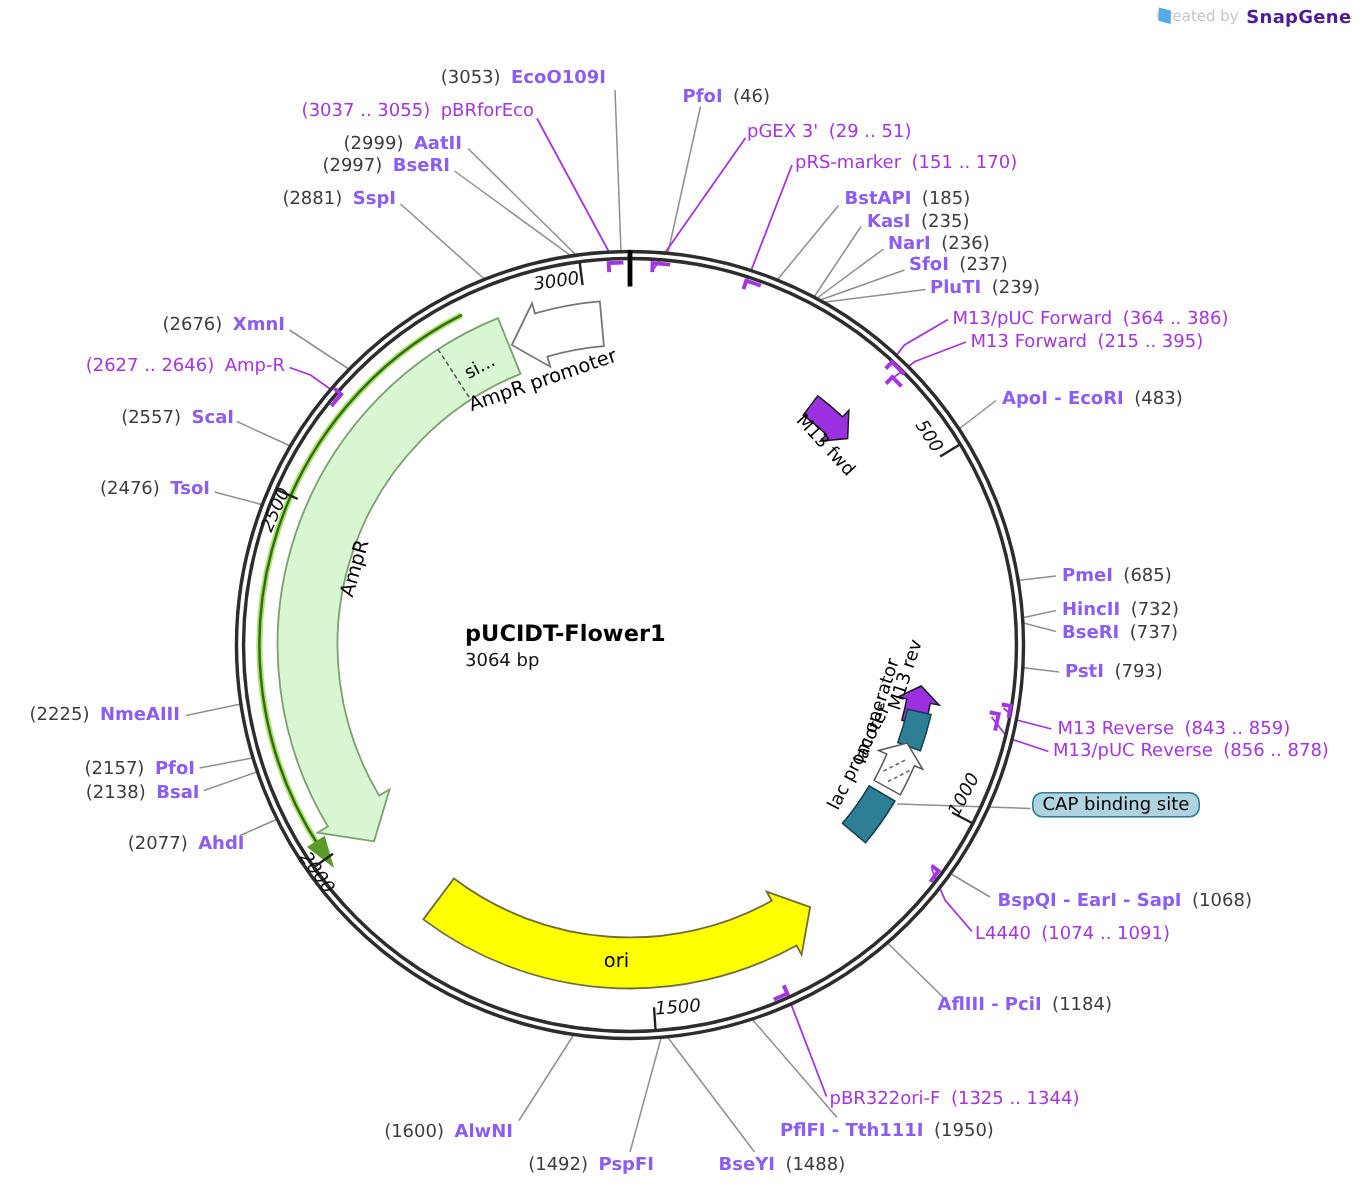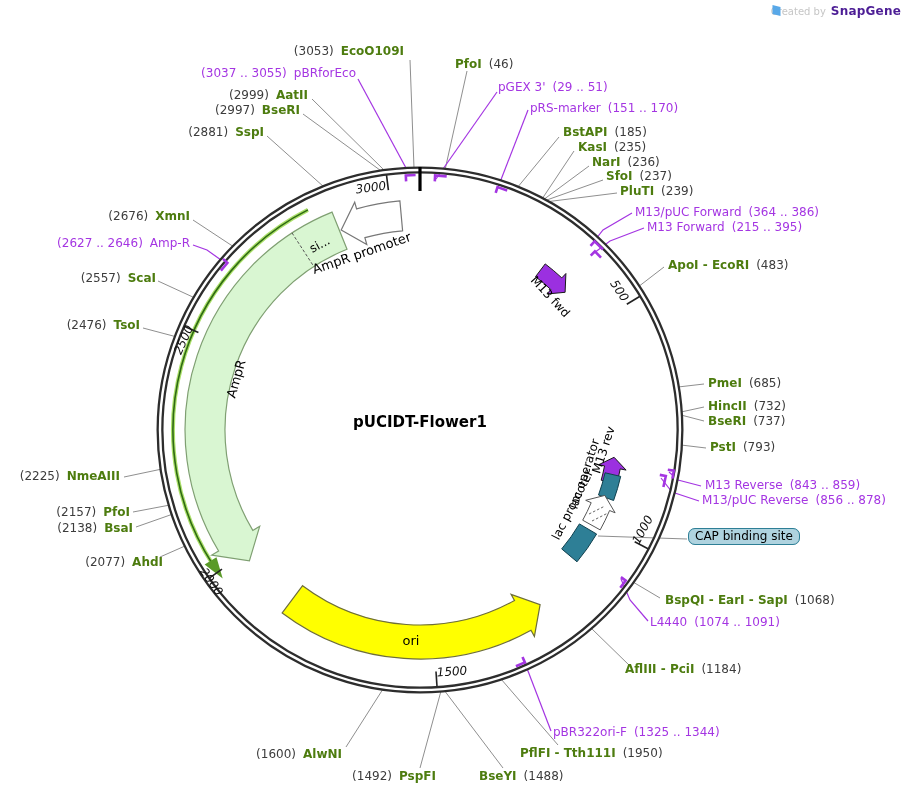--- a/index.html
+++ b/index.html
@@ -1,28 +1,28 @@
 <!DOCTYPE html>
 <html><head>
 <meta charset="utf-8">
 <style>
   html,body{margin:0;padding:0;background:#fff;}
   #canvas{position:relative;width:909px;height:795px;background:#fff;overflow:hidden;
           font-family:"DejaVu Sans","Liberation Sans",sans-serif;}
   svg{position:absolute;left:0;top:0;}
   .lbl{position:absolute;font-size:12px;line-height:14px;white-space:nowrap;color:#3c3c3c;}
-  .lbl b{font-weight:700;color:#4d7c0f;}
+  .lbl b{font-weight:700;color:#8b5cf6;}
   .lbl .pos{color:#3c3c3c;}
   .lbl .pos:empty{display:none;}
   .lbl .pos:first-child{margin-right:7px;margin-top:23px;}
   .lbl .pos:last-child{margin-left:7px;text-align:center;}
   .lbl.purple, .lbl.purple b, .lbl.purple .pos{color:#A435E2;font-weight:400;}
   .lbl.right{text-align:right;}
   .capbox{background:#AFD3DF;border:1.2px solid #2E7F96;border-radius:7px;padding:0 6px 1px 6px;color:#000;font-size:12px;margin-top:32px;}
-  .title{position:absolute;left:310px;top:413px;width:220px;text-align:center;color:#000;}
+  .title{position:absolute;left:310px;top:413px;width:220px;color:#000;}
   .title .nm{font-size:15px;font-weight:700;}
   .title .sz{font-size:12px;margin-top:2px;color:#111;}
   .watermark{position:absolute;top:4px;right:8px;display:flex;align-items:center;gap:5px;}
   .watermark .cb{font-size:10px;color:#c6c6c6;}
   .watermark .bn{font-size:12px;color:#4c1d95;font-weight:600;letter-spacing:.2px;}
   .tick{font:italic 12px "DejaVu Sans","Liberation Sans",sans-serif;fill:#111;text-anchor:middle;dominant-baseline:middle;}
   .flabel{font:12px "DejaVu Sans","Liberation Sans",sans-serif;fill:#000;text-anchor:middle;dominant-baseline:middle;}
   .flabel.big{font-size:13px;}
 </style>
 </head>
@@ -137,20 +137,21 @@
   <text class="flabel big" transform="translate(362,254) rotate(-19)">AmpR promoter</text>
   <text class="flabel big" transform="translate(411,641)">ori</text>
   <text class="flabel" transform="translate(550,297) rotate(47)">M13 fwd</text>
   <text class="flabel" transform="translate(604,450) rotate(-72)">M13 rev</text>
   <text class="flabel" transform="translate(585,474) rotate(-72)">lac operator</text>
   <text class="flabel" transform="translate(573,505) rotate(-63)">lac promoter</text>
 </svg>
 
 <div class="title">
   <div class="nm">pUCIDT-Flower1</div>
+  <div class="sz">3064 bp</div>
 </div>
 
 <div class="watermark">
   <span class="cb">Created by</span>
   <svg width="11" height="13">
         <path d="M1.5 1 L9.5 3 L9.5 12 L1.5 10 Z" fill="#58A8E8"></path>
       </svg>
   <span class="bn">SnapGene</span>
 </div>
 

